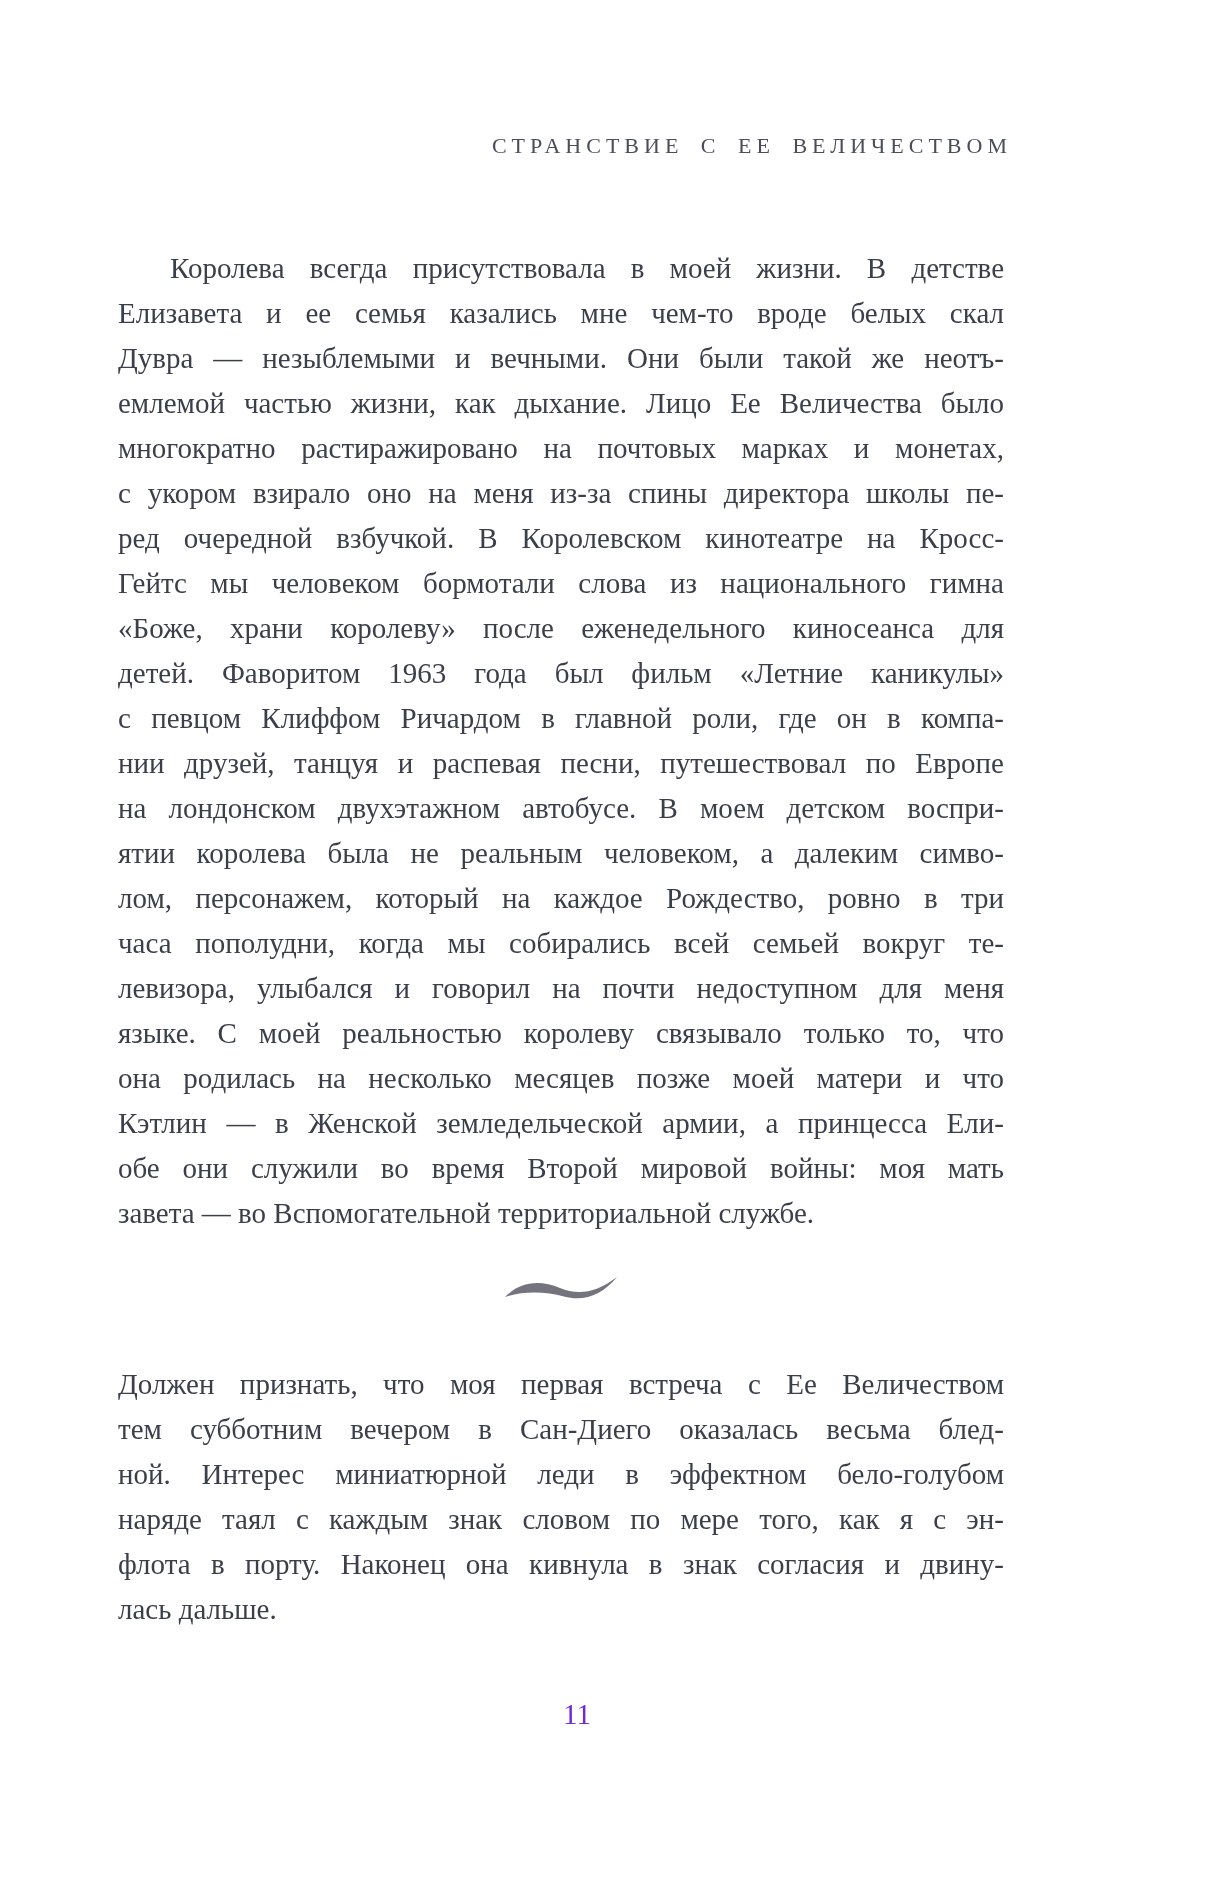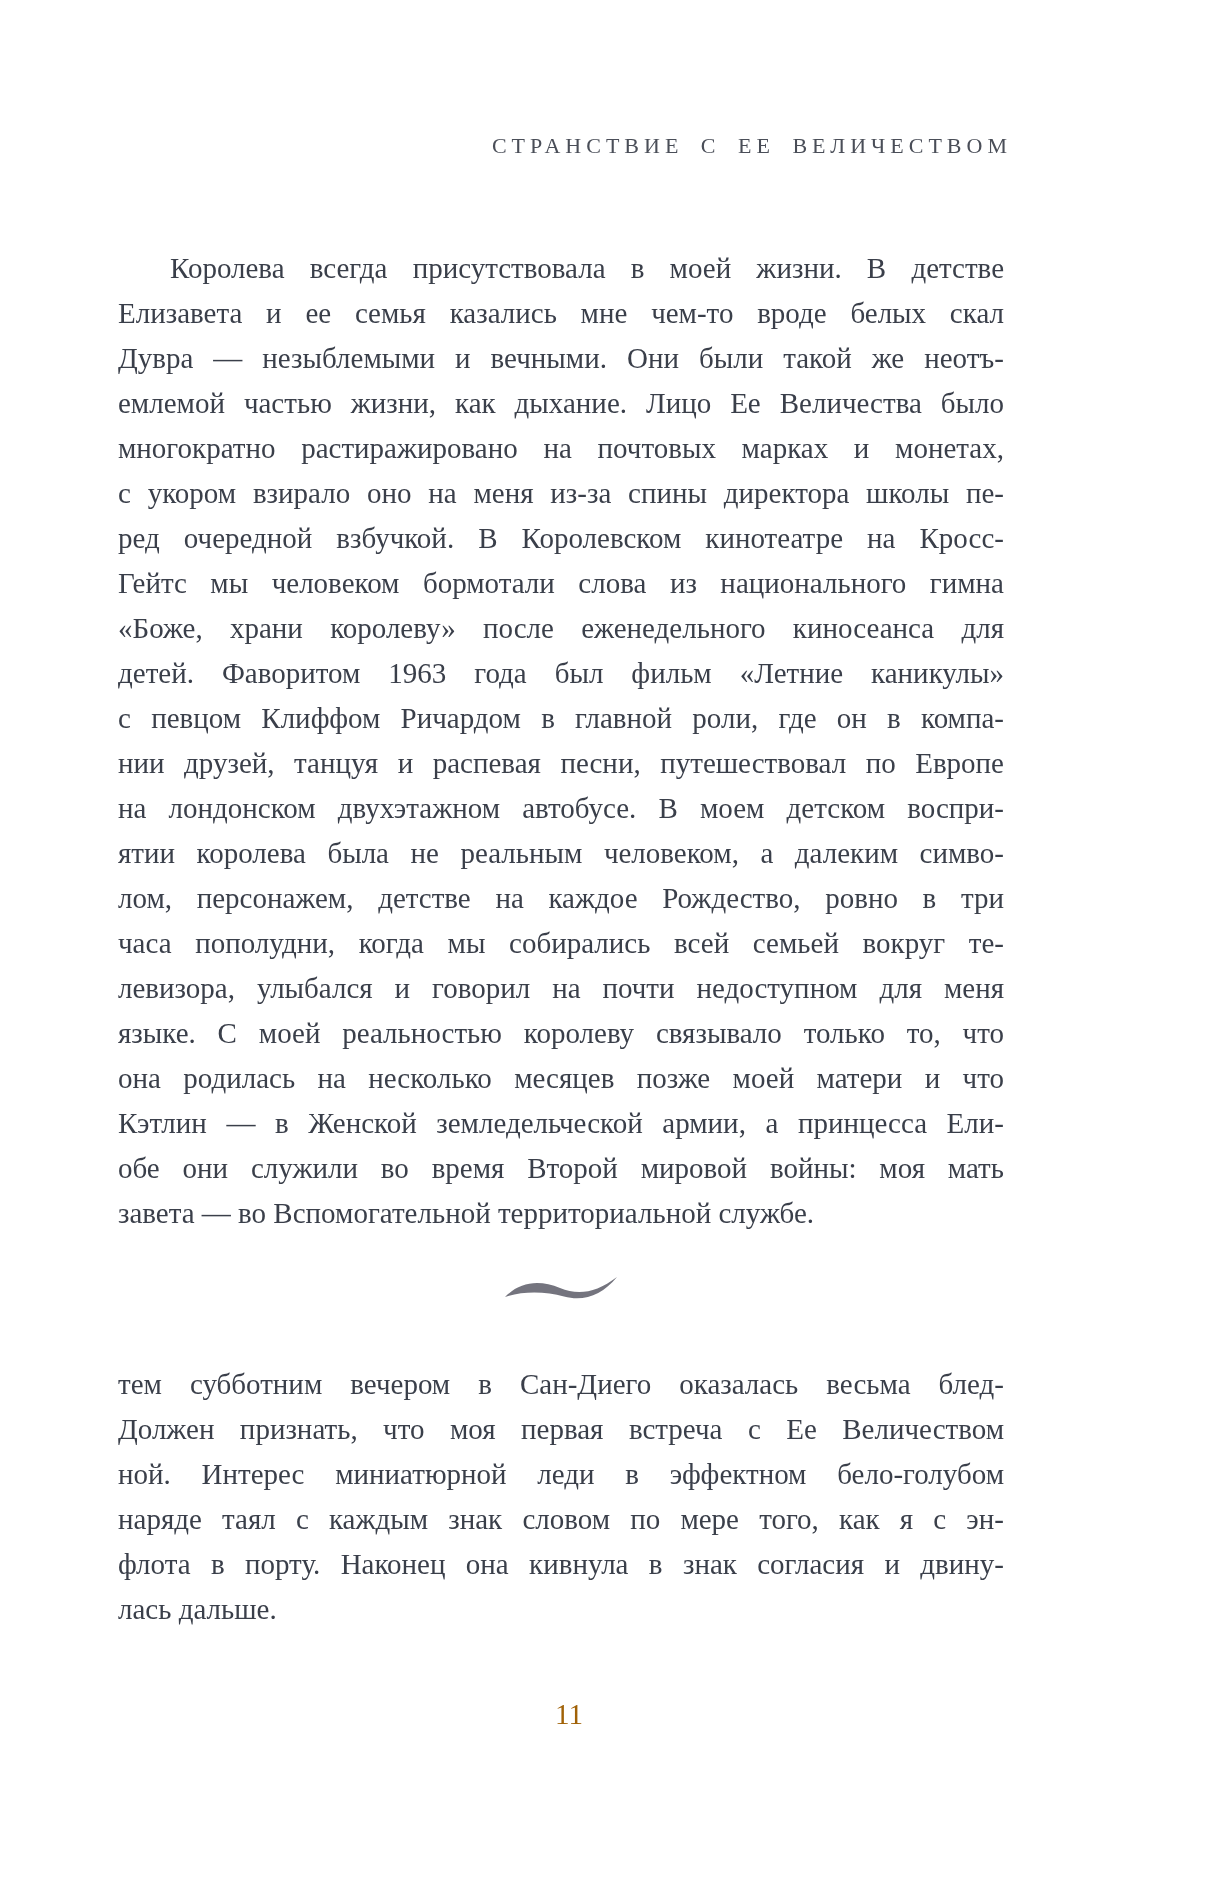--- a/index.html
+++ b/index.html
@@ -61,26 +61,26 @@
     top: 1276px;
     left: 50%;
     transform: translateX(-50%);
     width: 114px;
     height: 27px;
   }
   .divider svg { display: block; }
   .folio {
     position: absolute;
     top: 1692px;
-    left: 8px;
+    left: 16px;
     width: 100%;
     text-align: center;
     font-size: 29px;
     line-height: 45px;
-    color: #a16207;
+    color: #6d28d9;
   }
 </style>
 </head>
 <body>
 
 <div class="page">
 
   <div class="running-head">СТРАНСТВИЕ С ЕЕ ВЕЛИЧЕСТВОМ</div>
 
   <div class="para para-1 para-indent">
@@ -91,40 +91,40 @@
       <div class="line">многократно растиражировано на почтовых марках и монетах,</div>
       <div class="line">с укором взирало оно на меня из-за спины директора школы пе-</div>
       <div class="line">ред очередной взбучкой. В Королевском кинотеатре на Кросс-</div>
       <div class="line">Гейтс мы человеком бормотали слова из национального гимна</div>
       <div class="line">«Боже, храни королеву» после еженедельного киносеанса для</div>
       <div class="line">детей. Фаворитом 1963 года был фильм «Летние каникулы»</div>
       <div class="line">с певцом Клиффом Ричардом в главной роли, где он в компа-</div>
       <div class="line">нии друзей, танцуя и распевая песни, путешествовал по Европе</div>
       <div class="line">на лондонском двухэтажном автобусе. В моем детском воспри-</div>
       <div class="line">ятии королева была не реальным человеком, а далеким симво-</div>
-      <div class="line">лом, персонажем, детстве на каждое Рождество, ровно в три</div>
+      <div class="line">лом, персонажем, который на каждое Рождество, ровно в три</div>
       <div class="line">часа пополудни, когда мы собирались всей семьей вокруг те-</div>
       <div class="line">левизора, улыбался и говорил на почти недоступном для меня</div>
       <div class="line">языке. С моей реальностью королеву связывало только то, что</div>
       <div class="line">она родилась на несколько месяцев позже моей матери и что</div>
       <div class="line">Кэтлин — в Женской земледельческой армии, а принцесса Ели-</div>
       <div class="line">обе они служили во время Второй мировой войны: моя мать</div>
       <div class="line last">завета — во Вспомогательной территориальной службе.</div>
     </div>
 
   <div class="divider">
     <svg width="114" height="27" viewBox="0 0 114 27">
       <path d="M1,21 C17,5 36,4 56,12 C74,19.5 92,17 113,1
                C98,19 80,26 60,20.5 C42,15.5 20,14.5 1,21 Z" fill="#74747e"></path>
     </svg>
   </div>
 
   <div class="para para-2">
+      <div class="line">Должен признать, что моя первая встреча с Ее Величеством</div>
       <div class="line">тем субботним вечером в Сан-Диего оказалась весьма блед-</div>
-      <div class="line">Должен признать, что моя первая встреча с Ее Величеством</div>
       <div class="line">ной. Интерес миниатюрной леди в эффектном бело-голубом</div>
       <div class="line">наряде таял с каждым знак словом по мере того, как я с эн-</div>
       <div class="line">флота в порту. Наконец она кивнула в знак согласия и двину-</div>
       <div class="line last">лась дальше.</div>
     </div>
 
   <div class="folio">11</div>
 
 </div>
 

